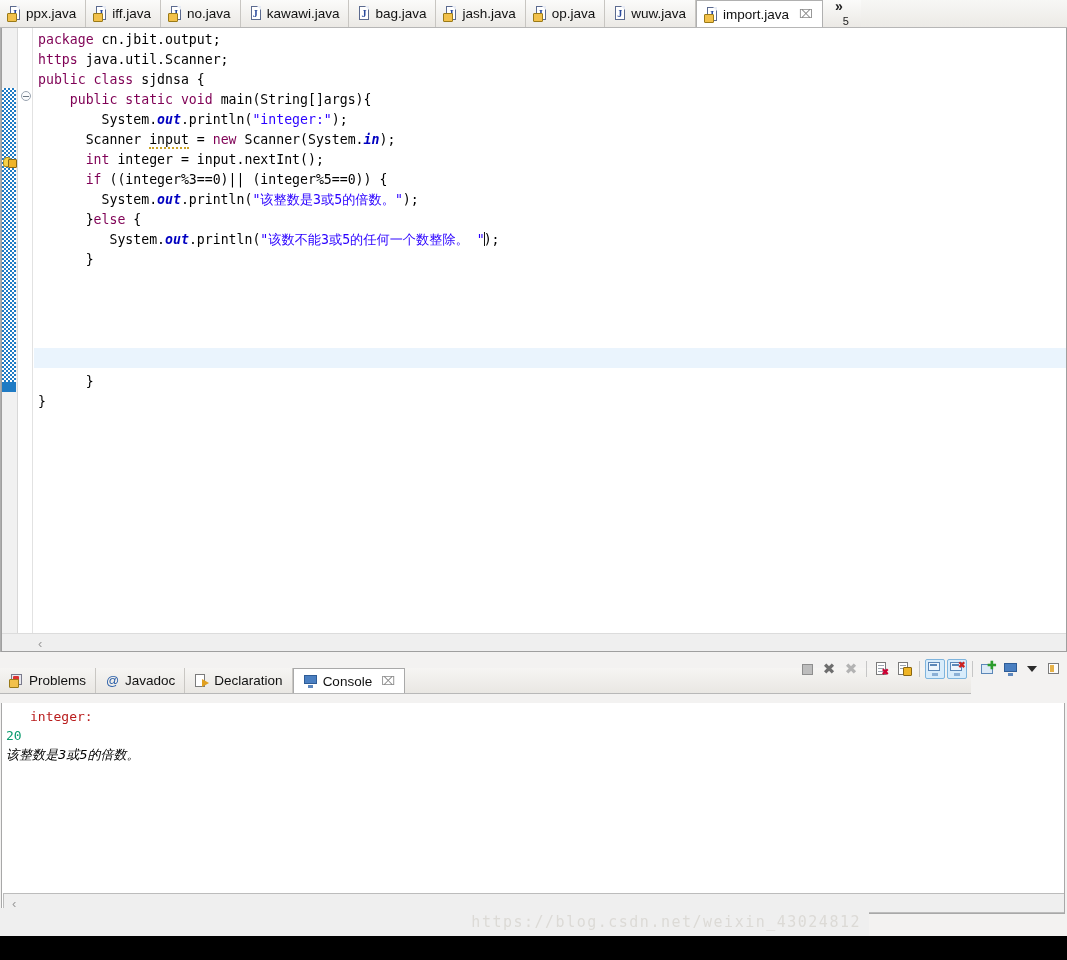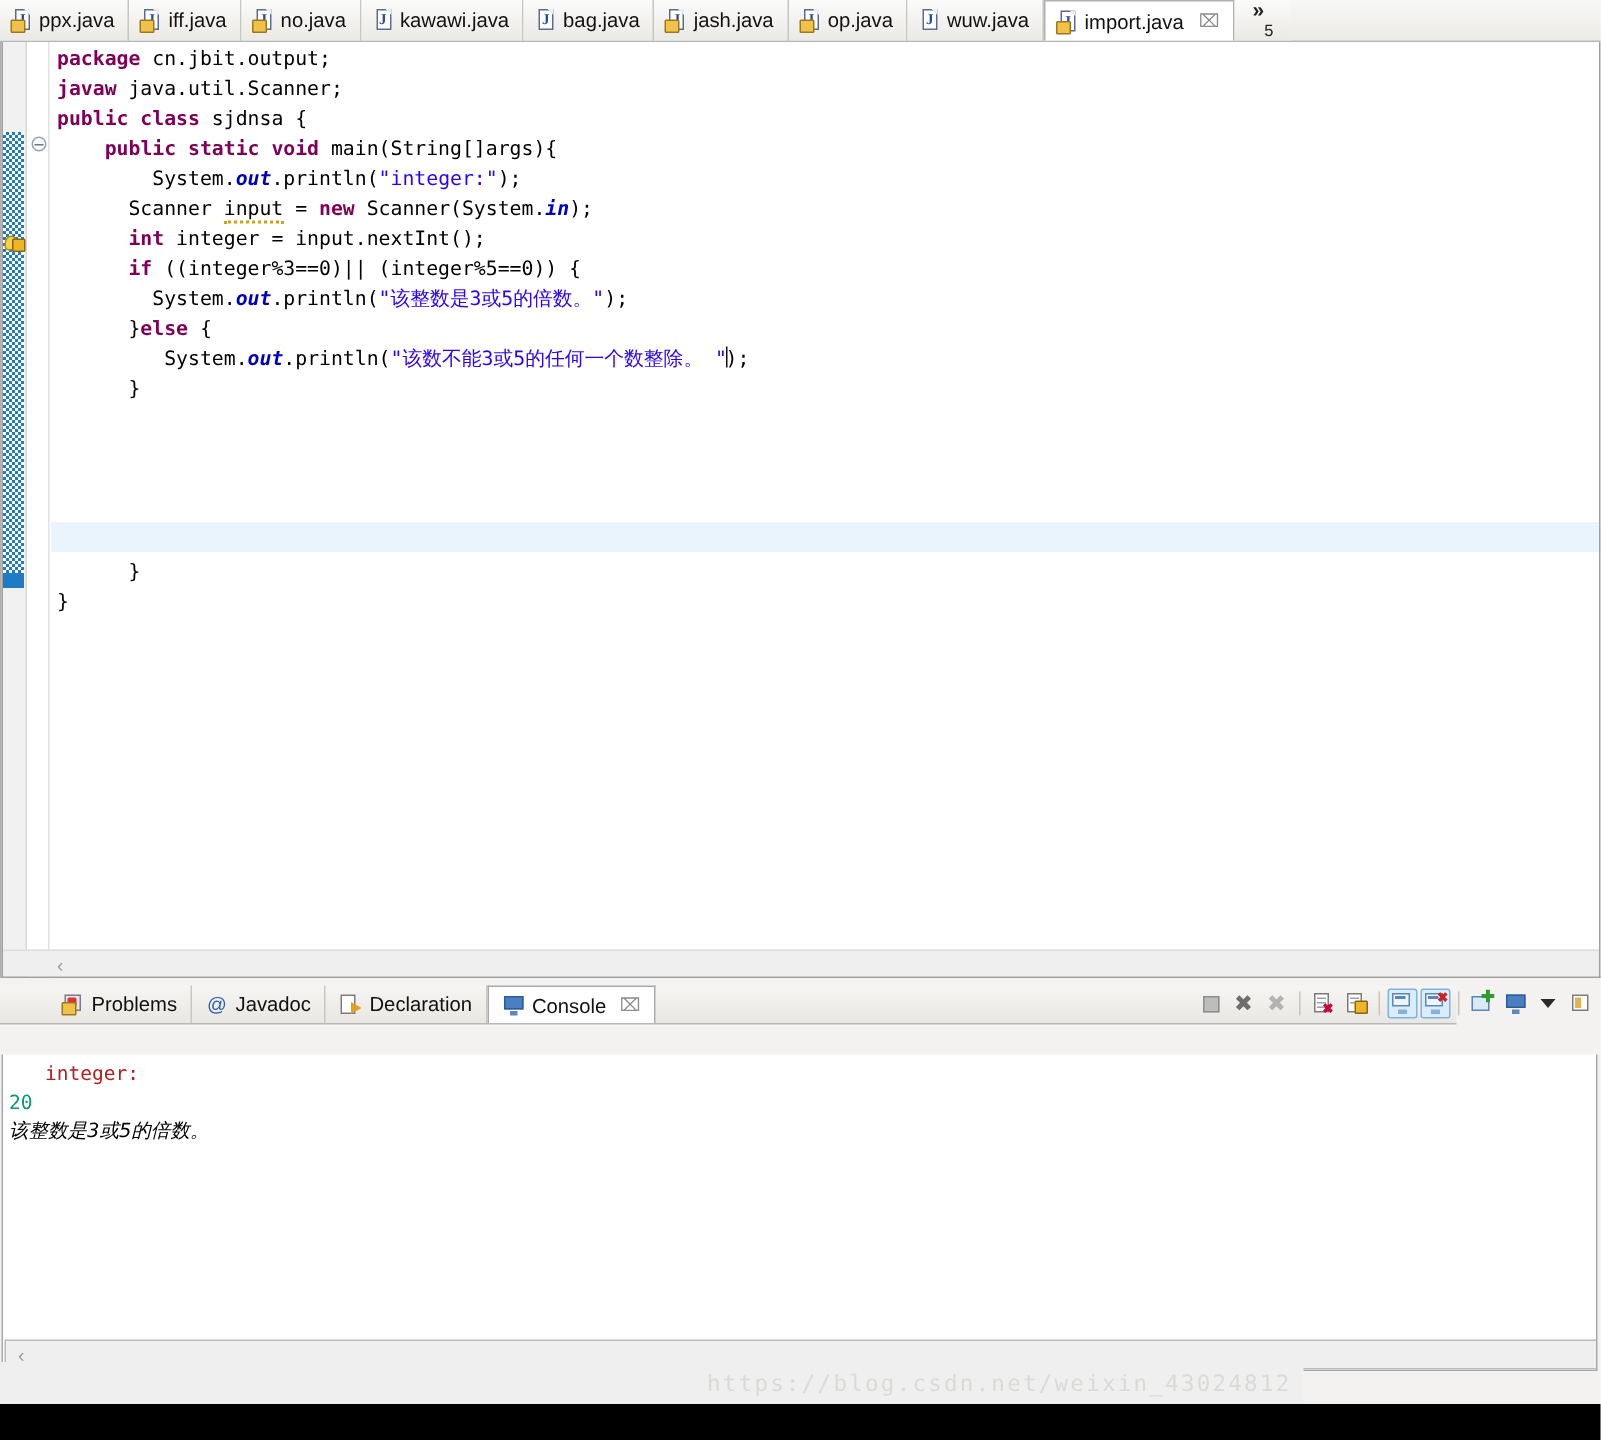--- a/index.html
+++ b/index.html
@@ -116,21 +116,21 @@
   }
   .cur-line{
     position:absolute;left:0;right:0;height:20px;background:#eaf4fd;
   }
   .codetext{
     position:relative;
     font-family:"DejaVu Sans Mono","Liberation Mono",monospace;
     font-size:13.2px;line-height:20px;
     padding:2px 0 0 4px;white-space:pre;color:#000;
   }
-  .kw{color:#7f0055;font-weight:bold;margin-top:43px;}
+  .kw{color:#7f0055;font-weight:normal;margin-top:43px;}
   .str{color:#2a00ff;}
   .fld{color:#0000c0;font-weight:bold;font-style:italic;}
   .sq{
     border-bottom:2px dotted #c9a227;
     padding-bottom:0;
   }
   .caret{
     display:inline-block;width:1px;height:14px;background:#111;
     vertical-align:-2px;margin:0 -1px;
   }
@@ -146,24 +146,24 @@
     position:absolute;left:0;top:0;right:0;bottom:0;
     border:1px solid #9f9f9f;border-top:0;box-sizing:border-box;pointer-events:none;
   }
 
   
   .console-wrap{
     position:absolute;left:0;top:656px;width:1067px;height:280px;
     background:#f3f2f1;
   }
   .cons-tabbar{
-    position:absolute;left:0;top:1px;width:971px;height:26px;
+    position:absolute;left:0;top:12px;width:971px;height:26px;
     display:flex;align-items:stretch;
     background:linear-gradient(to bottom,#f6f5f3 0%,#e9e7e3 100%);
-    border-bottom:1px solid #b8b8b8;box-sizing:border-box;padding-left:32px;
+    border-bottom:1px solid #b8b8b8;box-sizing:border-box;
   }
   .ctab{
     display:flex;align-items:center;gap:5px;padding:0 9px;
     border-right:1px solid #c9c7c3;font-size:13.5px;color:#111;
     white-space:nowrap;cursor:default;
   }
   .ctab.active{
     background:#ffffff;border-top:1px solid #a9a9a9;
     border-left:1px solid #a9a9a9;border-right:1px solid #a9a9a9;
     box-sizing:border-box;
@@ -349,21 +349,21 @@
       </div>
     </div>
 
     <div class="fold-ruler">
       <div class="fold-minus" style="top:63px;"></div>
     </div>
 
     <div class="code">
       <div class="cur-line" style="top:320px;"></div>
       <div class="codetext"><span class="kw">package</span> cn.jbit.output;
-<span class="kw">javaw</span> java.util.Scanner;
+<span class="kw">https</span> java.util.Scanner;
 <span class="kw">public class</span> sjdnsa {
     <span class="kw">public static void</span> main(String[]args){
         System.<span class="fld">out</span>.println(<span class="str">"integer:"</span>);
       Scanner <span class="sq">input</span> = <span class="kw">new</span> Scanner(System.<span class="fld">in</span>);
       <span class="kw">int</span> integer = input.nextInt();
       <span class="kw">if</span> ((integer%3==0)|| (integer%5==0)) {
         System.<span class="fld">out</span>.println(<span class="str">"该整数是3或5的倍数。"</span>);
       }<span class="kw">else</span> {
          System.<span class="fld">out</span>.println(<span class="str">"该数不能3或5的任何一个数整除。 "</span><span class="caret"></span>);
       }

